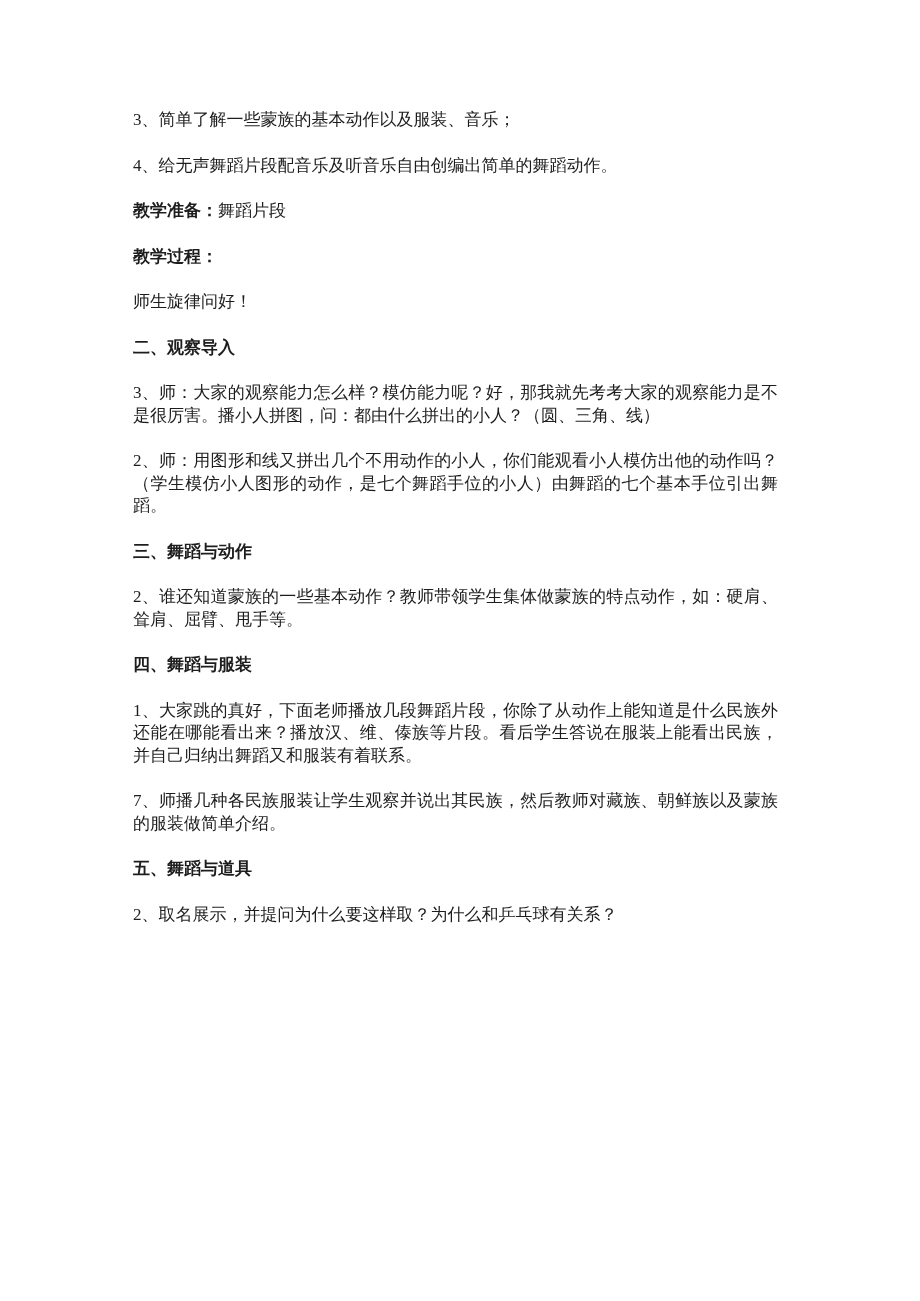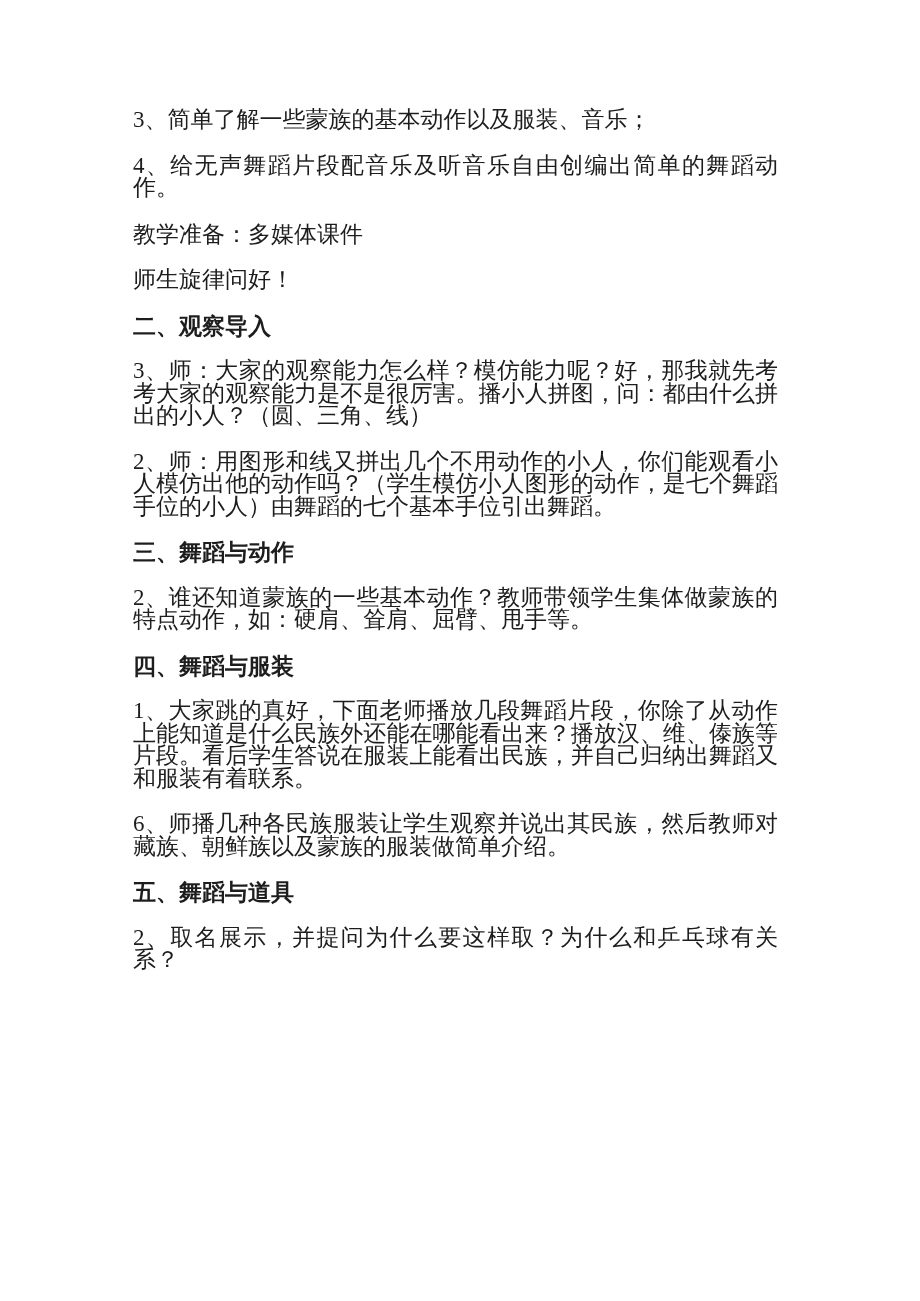--- a/index.html
+++ b/index.html
@@ -11,76 +11,77 @@
     position: relative;
     width: 920px;
     height: 1301px;
     box-sizing: border-box;
     background: #ffffff;
     padding: 109px 130px 0 133px;
     overflow: hidden;
   }
   .doc p {
     margin: 0 12px 23px 0;
-    font-size: 23px;
+    font-size: 17px;
     line-height: 22.5px;
     color: #1d1d1d;
     text-align: justify;
     text-justify: inter-character;
     word-break: break-all;
   }
   .para-body {
     font-family: "Liberation Serif", "DejaVu Serif", serif;
     font-weight: 400;
   }
   .para-heading {
     font-family: "Liberation Sans", "DejaVu Sans", sans-serif;
     font-weight: 700;
   }
   .label-bold {
     font-family: "Liberation Sans", "DejaVu Sans", sans-serif;
-    font-weight: 400;
+    font-weight: 700;
   }
   .label-value {
     font-family: "Liberation Serif", "DejaVu Serif", serif;
     font-weight: 400;
   }
 </style>
 </head>
 <body>
 
 <div class="page">
   <div class="doc">
 
     <p class="para-body">3、简单了解一些蒙族的基本动作以及服装、音乐；</p>
 
     <p class="para-body">4、给无声舞蹈片段配音乐及听音乐自由创编出简单的舞蹈动作。</p>
 
-    <p class="para-body"><span class="label-bold">教学准备：</span><span class="label-value">多媒体课件</span></p>
+    <p class="para-body"><span class="label-bold">教学准备：</span><span class="label-value">舞蹈片段</span></p>
 
+    <p class="para-heading">教学过程：</p>
 
 
     <p class="para-body">师生旋律问好！</p>
 
     <p class="para-heading">二、观察导入</p>
 
     <p class="para-body">3、师：大家的观察能力怎么样？模仿能力呢？好，那我就先考考大家的观察能力是不是很厉害。播小人拼图，问：都由什么拼出的小人？（圆、三角、线）</p>
 
     <p class="para-body">2、师：用图形和线又拼出几个不用动作的小人，你们能观看小人模仿出他的动作吗？（学生模仿小人图形的动作，是七个舞蹈手位的小人）由舞蹈的七个基本手位引出舞蹈。</p>
 
     <p class="para-heading">三、舞蹈与动作</p>
 
 
     <p class="para-body">2、谁还知道蒙族的一些基本动作？教师带领学生集体做蒙族的特点动作，如：硬肩、耸肩、屈臂、甩手等。</p>
 
     <p class="para-heading">四、舞蹈与服装</p>
 
     <p class="para-body">1、大家跳的真好，下面老师播放几段舞蹈片段，你除了从动作上能知道是什么民族外还能在哪能看出来？播放汉、维、傣族等片段。看后学生答说在服装上能看出民族，并自己归纳出舞蹈又和服装有着联系。</p>
 
-    <p class="para-body">6、师播几种各民族服装让学生观察并说出其民族，然后教师对藏族、朝鲜族以及蒙族的服装做简单介绍。</p>
+    <p class="para-body">7、师播几种各民族服装让学生观察并说出其民族，然后教师对藏族、朝鲜族以及蒙族的服装做简单介绍。</p>
 
 
     <p class="para-heading">五、舞蹈与道具</p>
 
 
     <p class="para-body">2、取名展示，并提问为什么要这样取？为什么和乒乓球有关系？</p>
 
   </div>
 </div>
 

